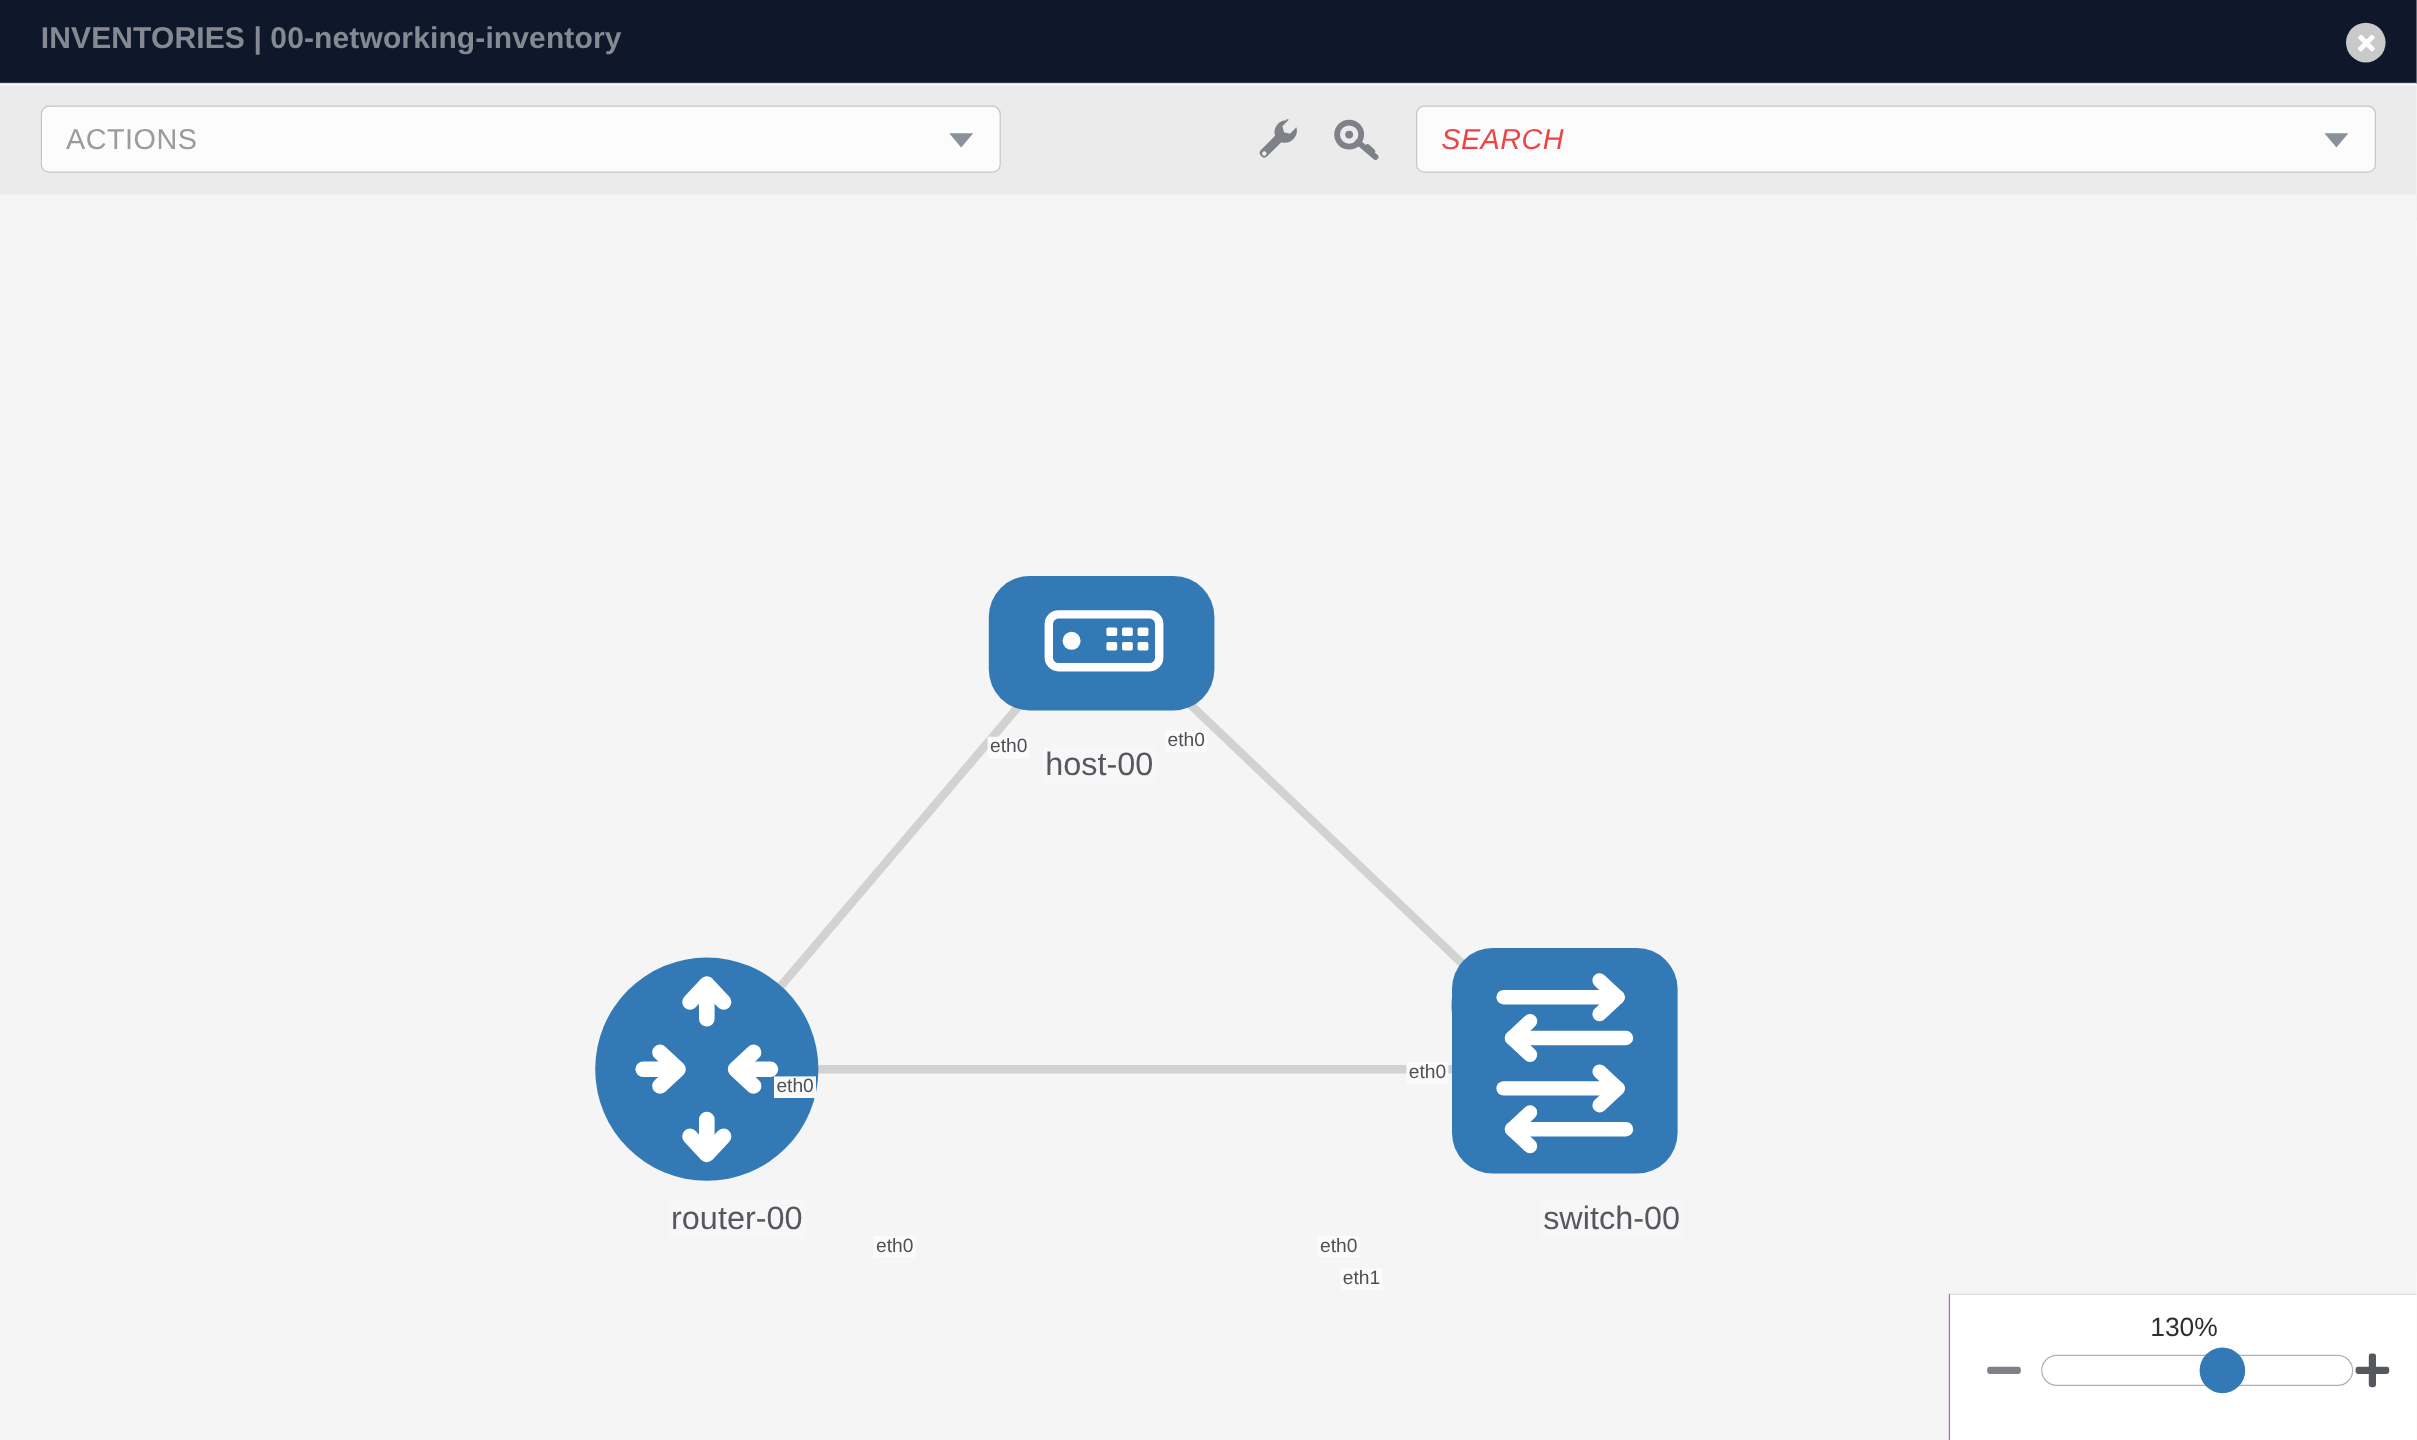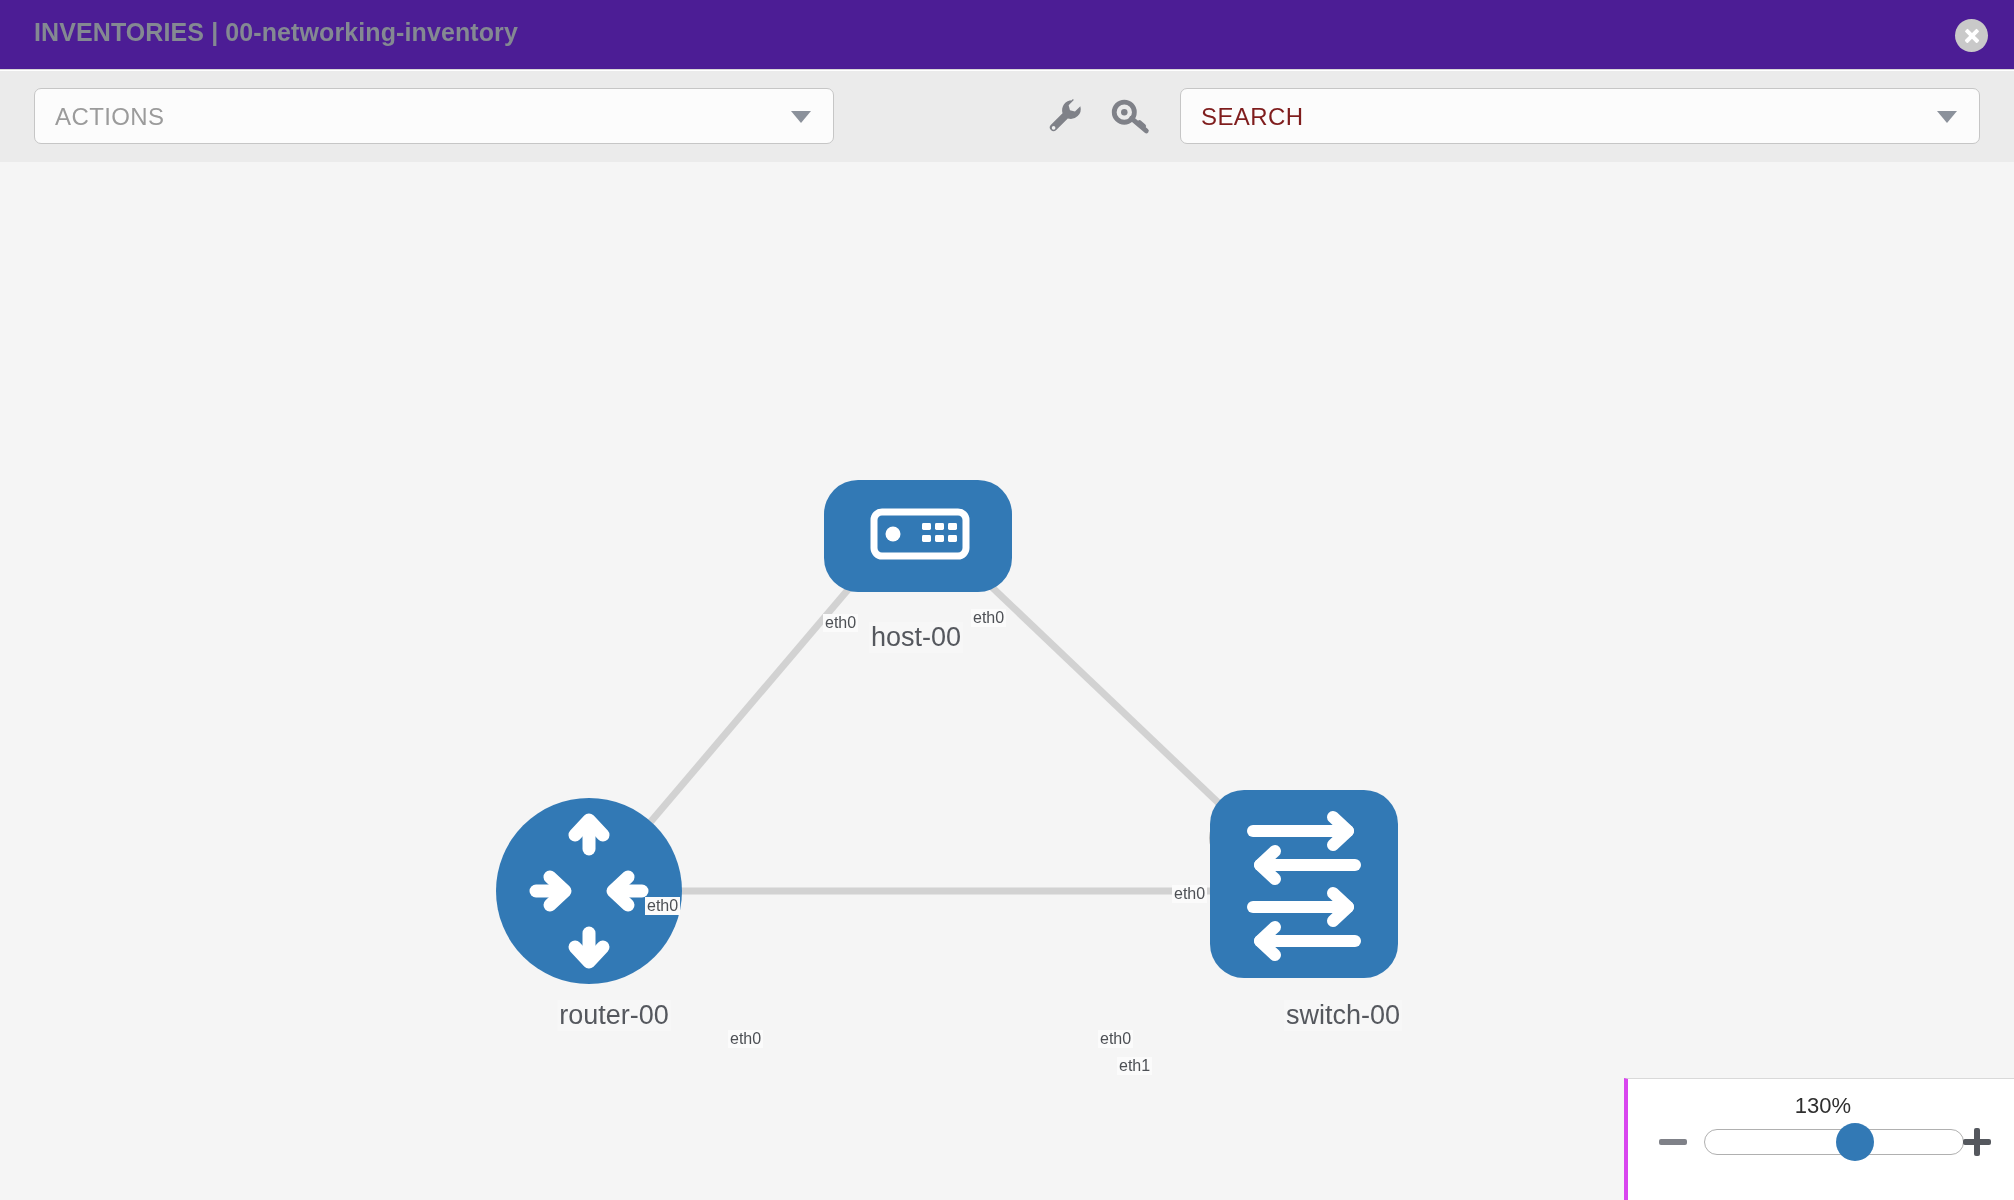--- a/index.html
+++ b/index.html
@@ -8,21 +8,21 @@
     background: #ffffff;
     font-family: "Liberation Sans", sans-serif;
     overflow: hidden;
   }
   #app { position: relative; width: 2014px; height: 1200px; }
 
   
   .header {
     position: absolute; top: 0; left: 0;
     width: 2014px; height: 70px;
-    background: #4c1d95;
+    background: #0f172a;
     border-bottom: 1px solid #d7d7d7;
     padding-left: 16px;
   }
   .header-title {
     position: absolute; left: 34px; top: 18px;
     font-size: 25px; font-weight: bold;
     color: #848992; letter-spacing: 0.1px;
     white-space: nowrap;
   }
   .close-btn {
@@ -77,21 +77,21 @@
 
   .search-select {
     position: absolute; left: 1180px; top: 17px;
     width: 800px; height: 56px;
     background: #fcfcfc;
     border: 1px solid #c6c6c6; border-radius: 7px;
     cursor: text;
   }
   .search-label {
     position: absolute; left: 20px; top: 14px;
-    font-size: 24px; color: #7f1d1d; letter-spacing: 0.4px;
+    font-size: 24px; color: #ef4444; letter-spacing: 0.4px; font-style: italic;
   }
 
   
   .canvas {
     position: absolute; top: 162px; left: 0;
     width: 2014px; height: 1038px;
     background: #f5f5f5;
     overflow: hidden;
   }
   .topology-svg {
@@ -114,21 +114,21 @@
     white-space: nowrap;
     padding: 0 2px;
   }
 
   
   .zoom-panel {
     position: absolute; right: 0; bottom: 0;
     width: 390px; height: 122px;
     background: #ffffff;
     border-top: 1px solid #d9d9d9;
-    border-left: 4px solid #d946ef;
+    border-left: 1px solid #d946ef;
   }
   .zoom-value {
     position: absolute; top: 14px; left: 0; width: 390px;
     text-align: center;
     font-size: 22px; color: #2f2f2f;
   }
   .zoom-minus, .zoom-plus {
     position: absolute; top: 46px;
     width: 34px; height: 34px; cursor: pointer;
   }

